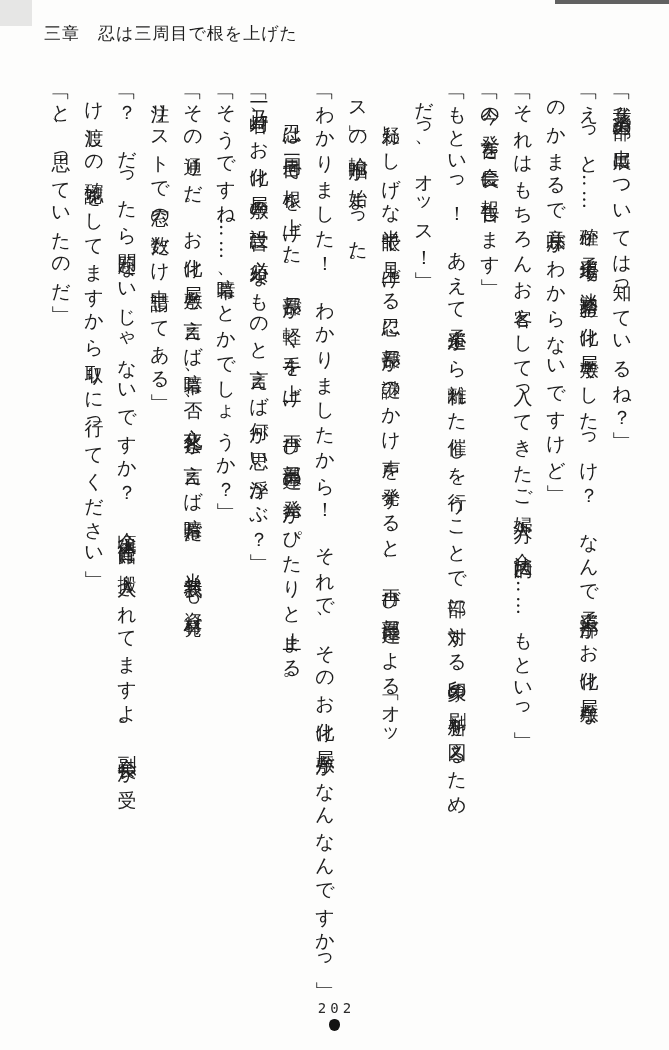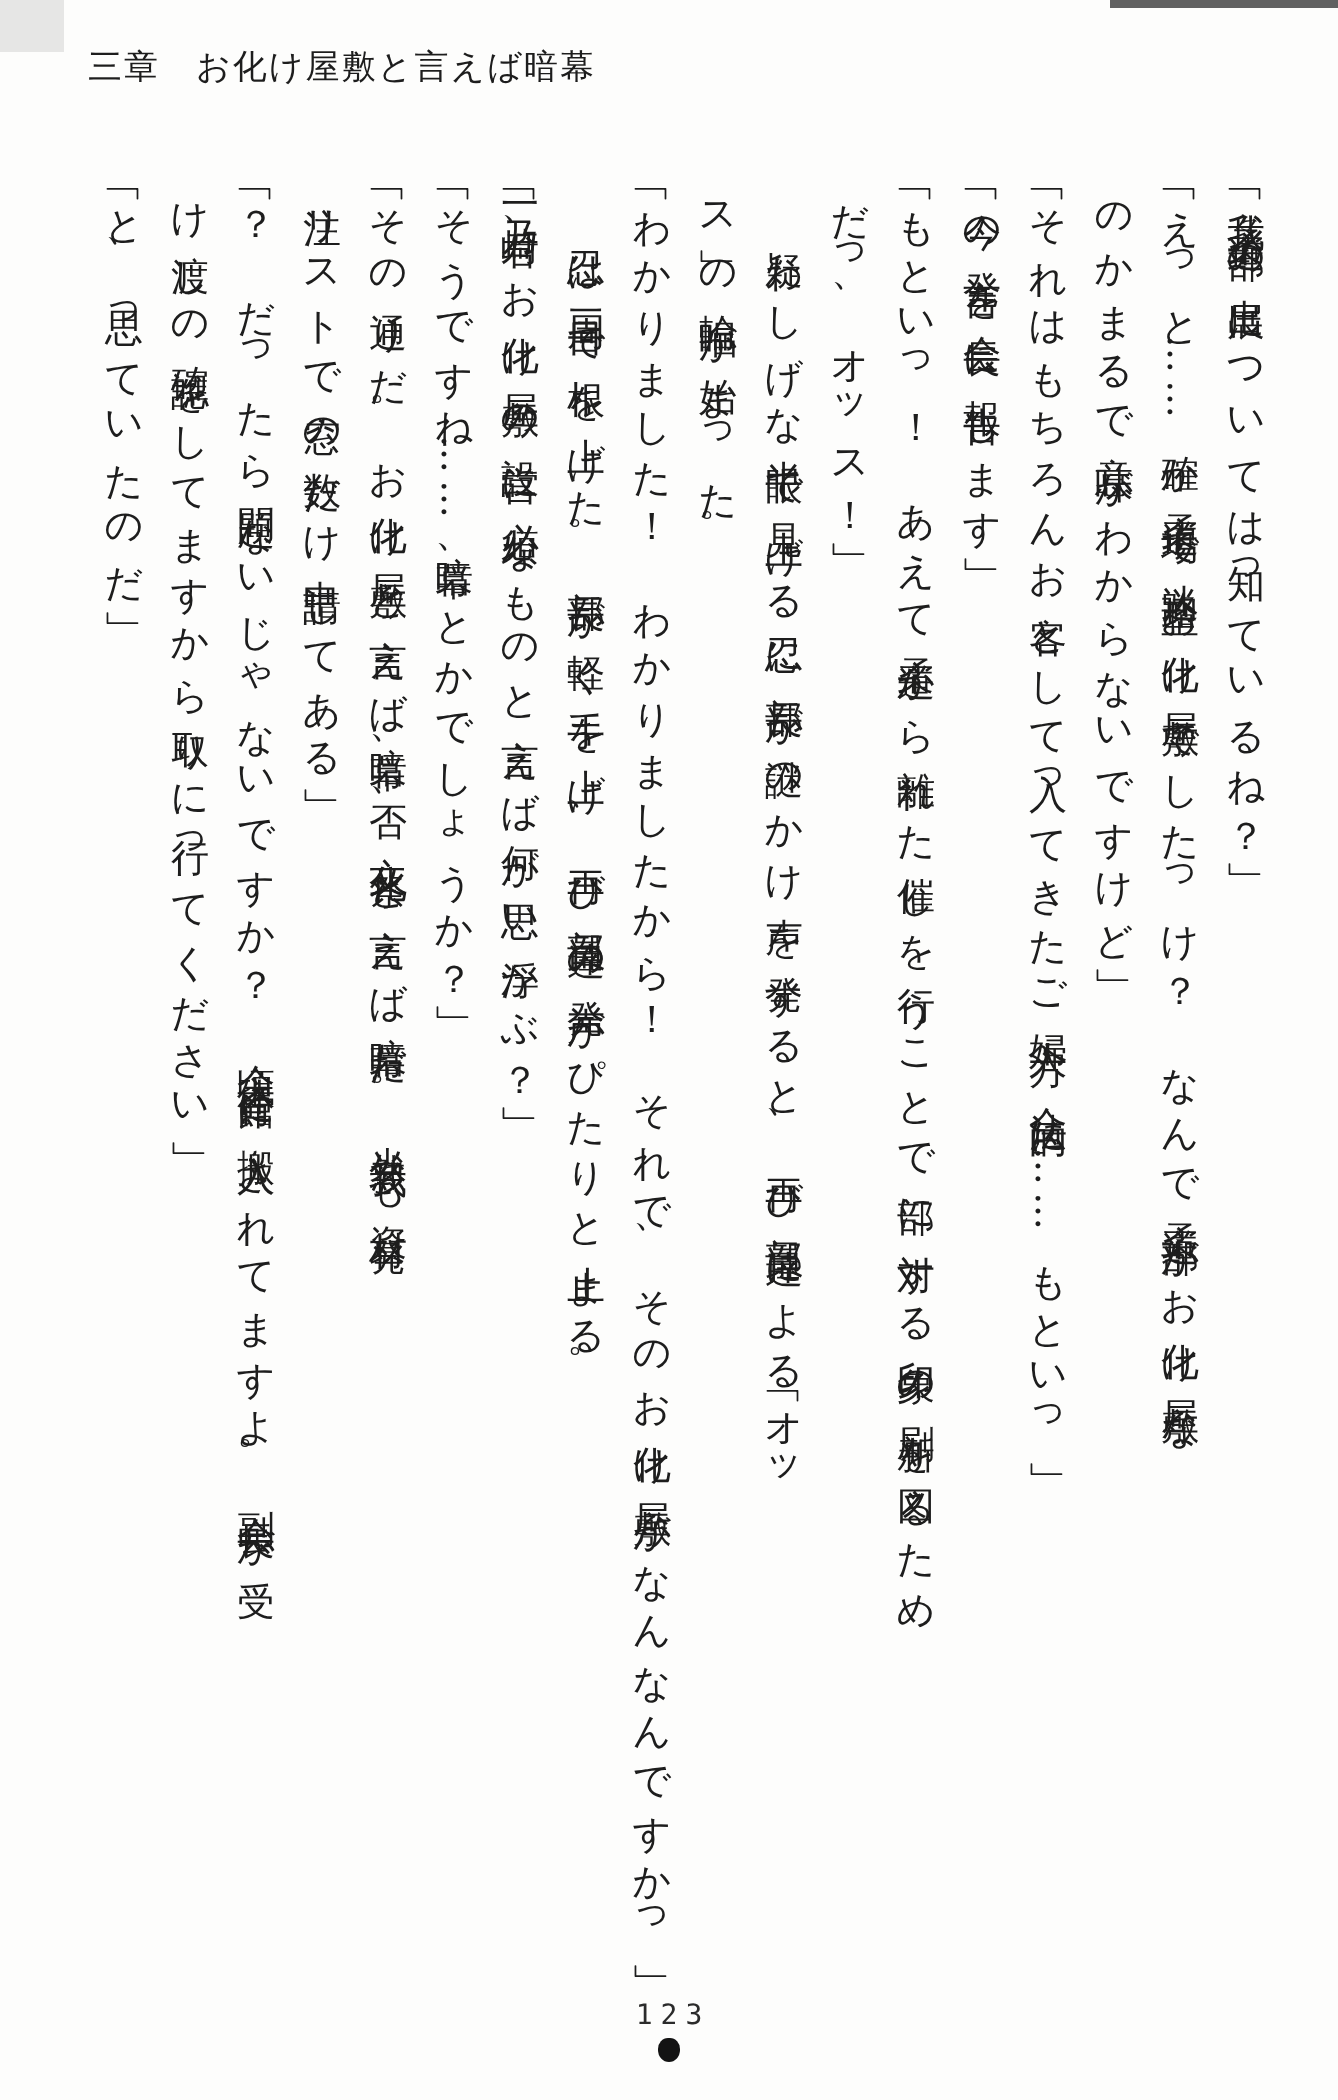--- a/index.html
+++ b/index.html
@@ -85,21 +85,21 @@
   }
 </style>
 </head>
 <body>
 
 <div class="page">
 
   <div class="scan-corner"></div>
   <div class="scan-strip"></div>
 
-  <div class="chapter-header">三章　お化け屋敷と言えば暗幕</div>
+  <div class="chapter-header">三章　忍は三周目で根を上げた</div>
 
   <div class="text-block">
     <p>「我々柔道部の出展については知っているね？」</p>
     <p>「えっと……確か柔道場で迷路型お化け屋敷でしたっけ？　なんで柔道部がお化け屋敷な</p>
     <p>のかまるで意味がわからないですけど」</p>
     <p>「それはもちろんお客として入ってきたご婦人方へ合法的に……もといっ」</p>
     <p>「今の発言を会長に報告します」</p>
     <p>「もといっ！　あえて柔道から離れた催しを行うことで部に対する印象の刷新を図るため</p>
     <p>だっ、オッス！」</p>
     <p>　疑わしげな半眼で見上げる忍に部長が謎のかけ声を発すると、再び部員達による「オッ</p>
@@ -109,17 +109,17 @@
     <p>「一乃崎君、お化け屋敷の設営に必須なものと言えば何が思い浮かぶ？」</p>
     <p>「そうですね……暗幕、とかでしょうか？」</p>
     <p>「その通りだ。お化け屋敷と言えば暗幕、否、文化祭と言えば暗幕だ。当然我々も資材発</p>
     <p>注リストで窓の数だけ申請してある」</p>
     <p>「？　だったら問題ないじゃないですか？　今頃体育館に搬入されてますよ。副会長が受</p>
     <p>け渡しの確認をしてますから取りに行ってください」</p>
     <p>「と、思っていたのだ」</p>
   </div>
 
   <div class="footer">
-    <div class="page-number">123</div>
+    <div class="page-number">202</div>
     <div class="footer-dot"></div>
   </div>
 
 </div>
 
 </body></html>

